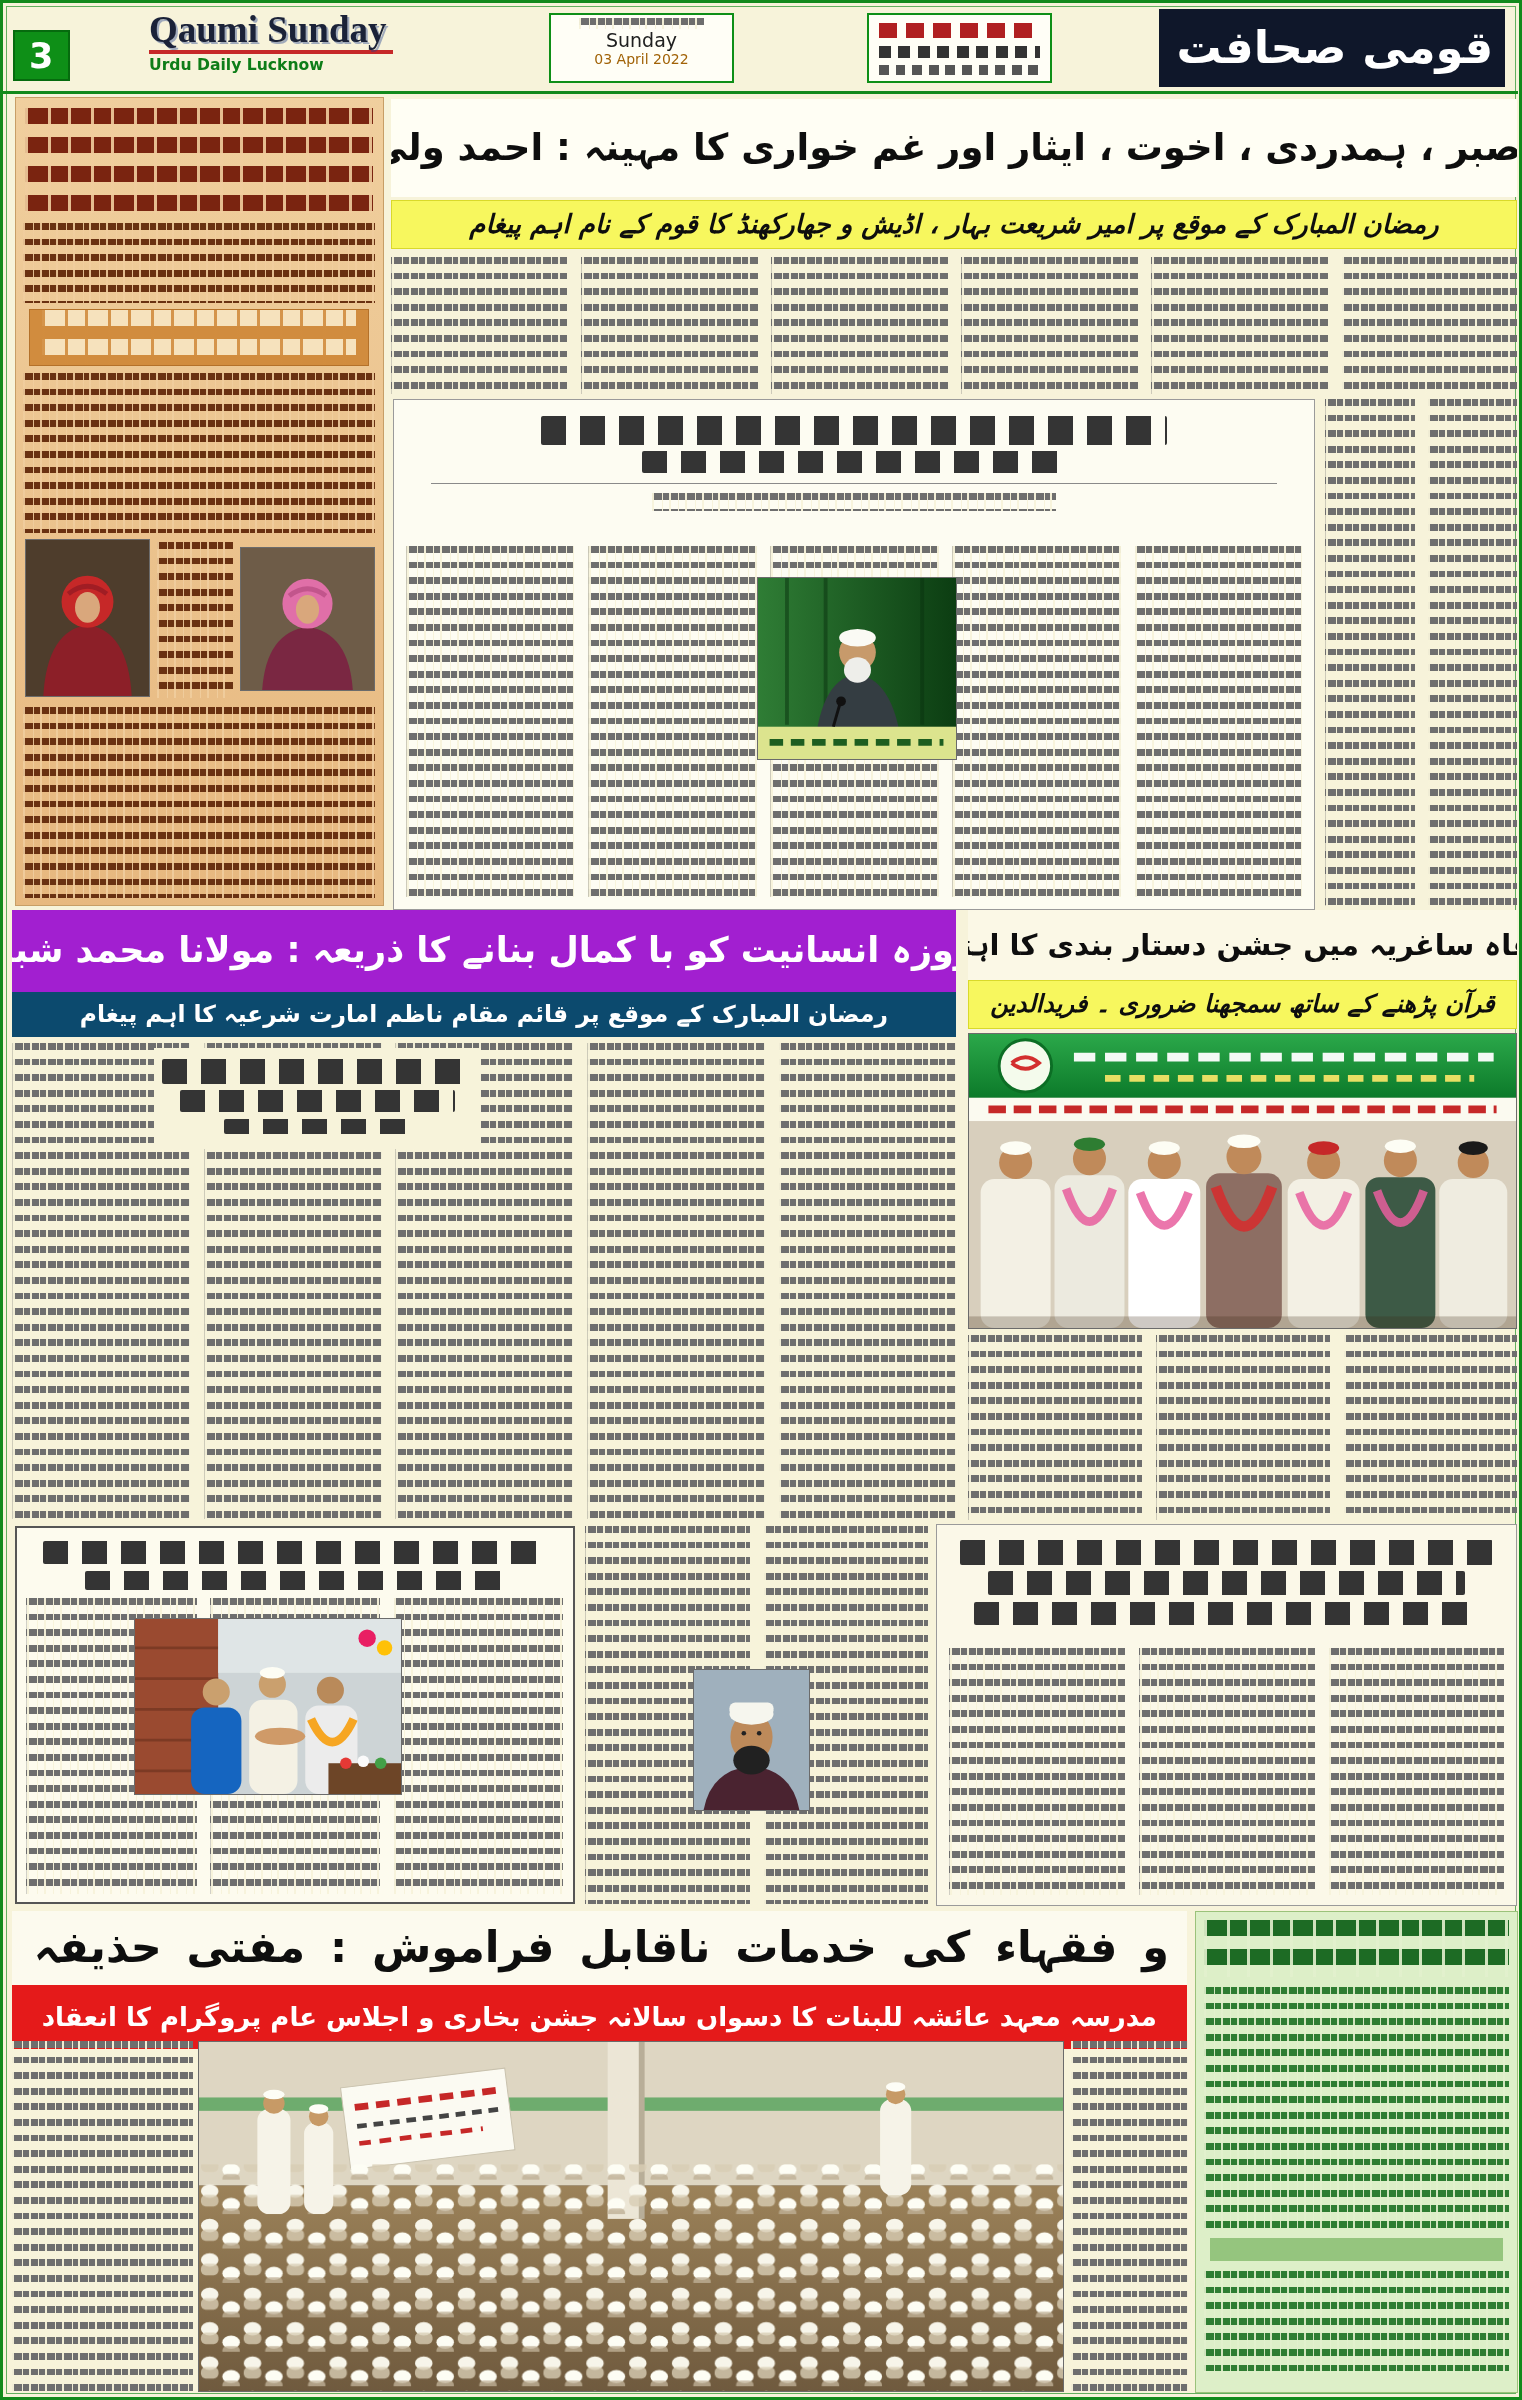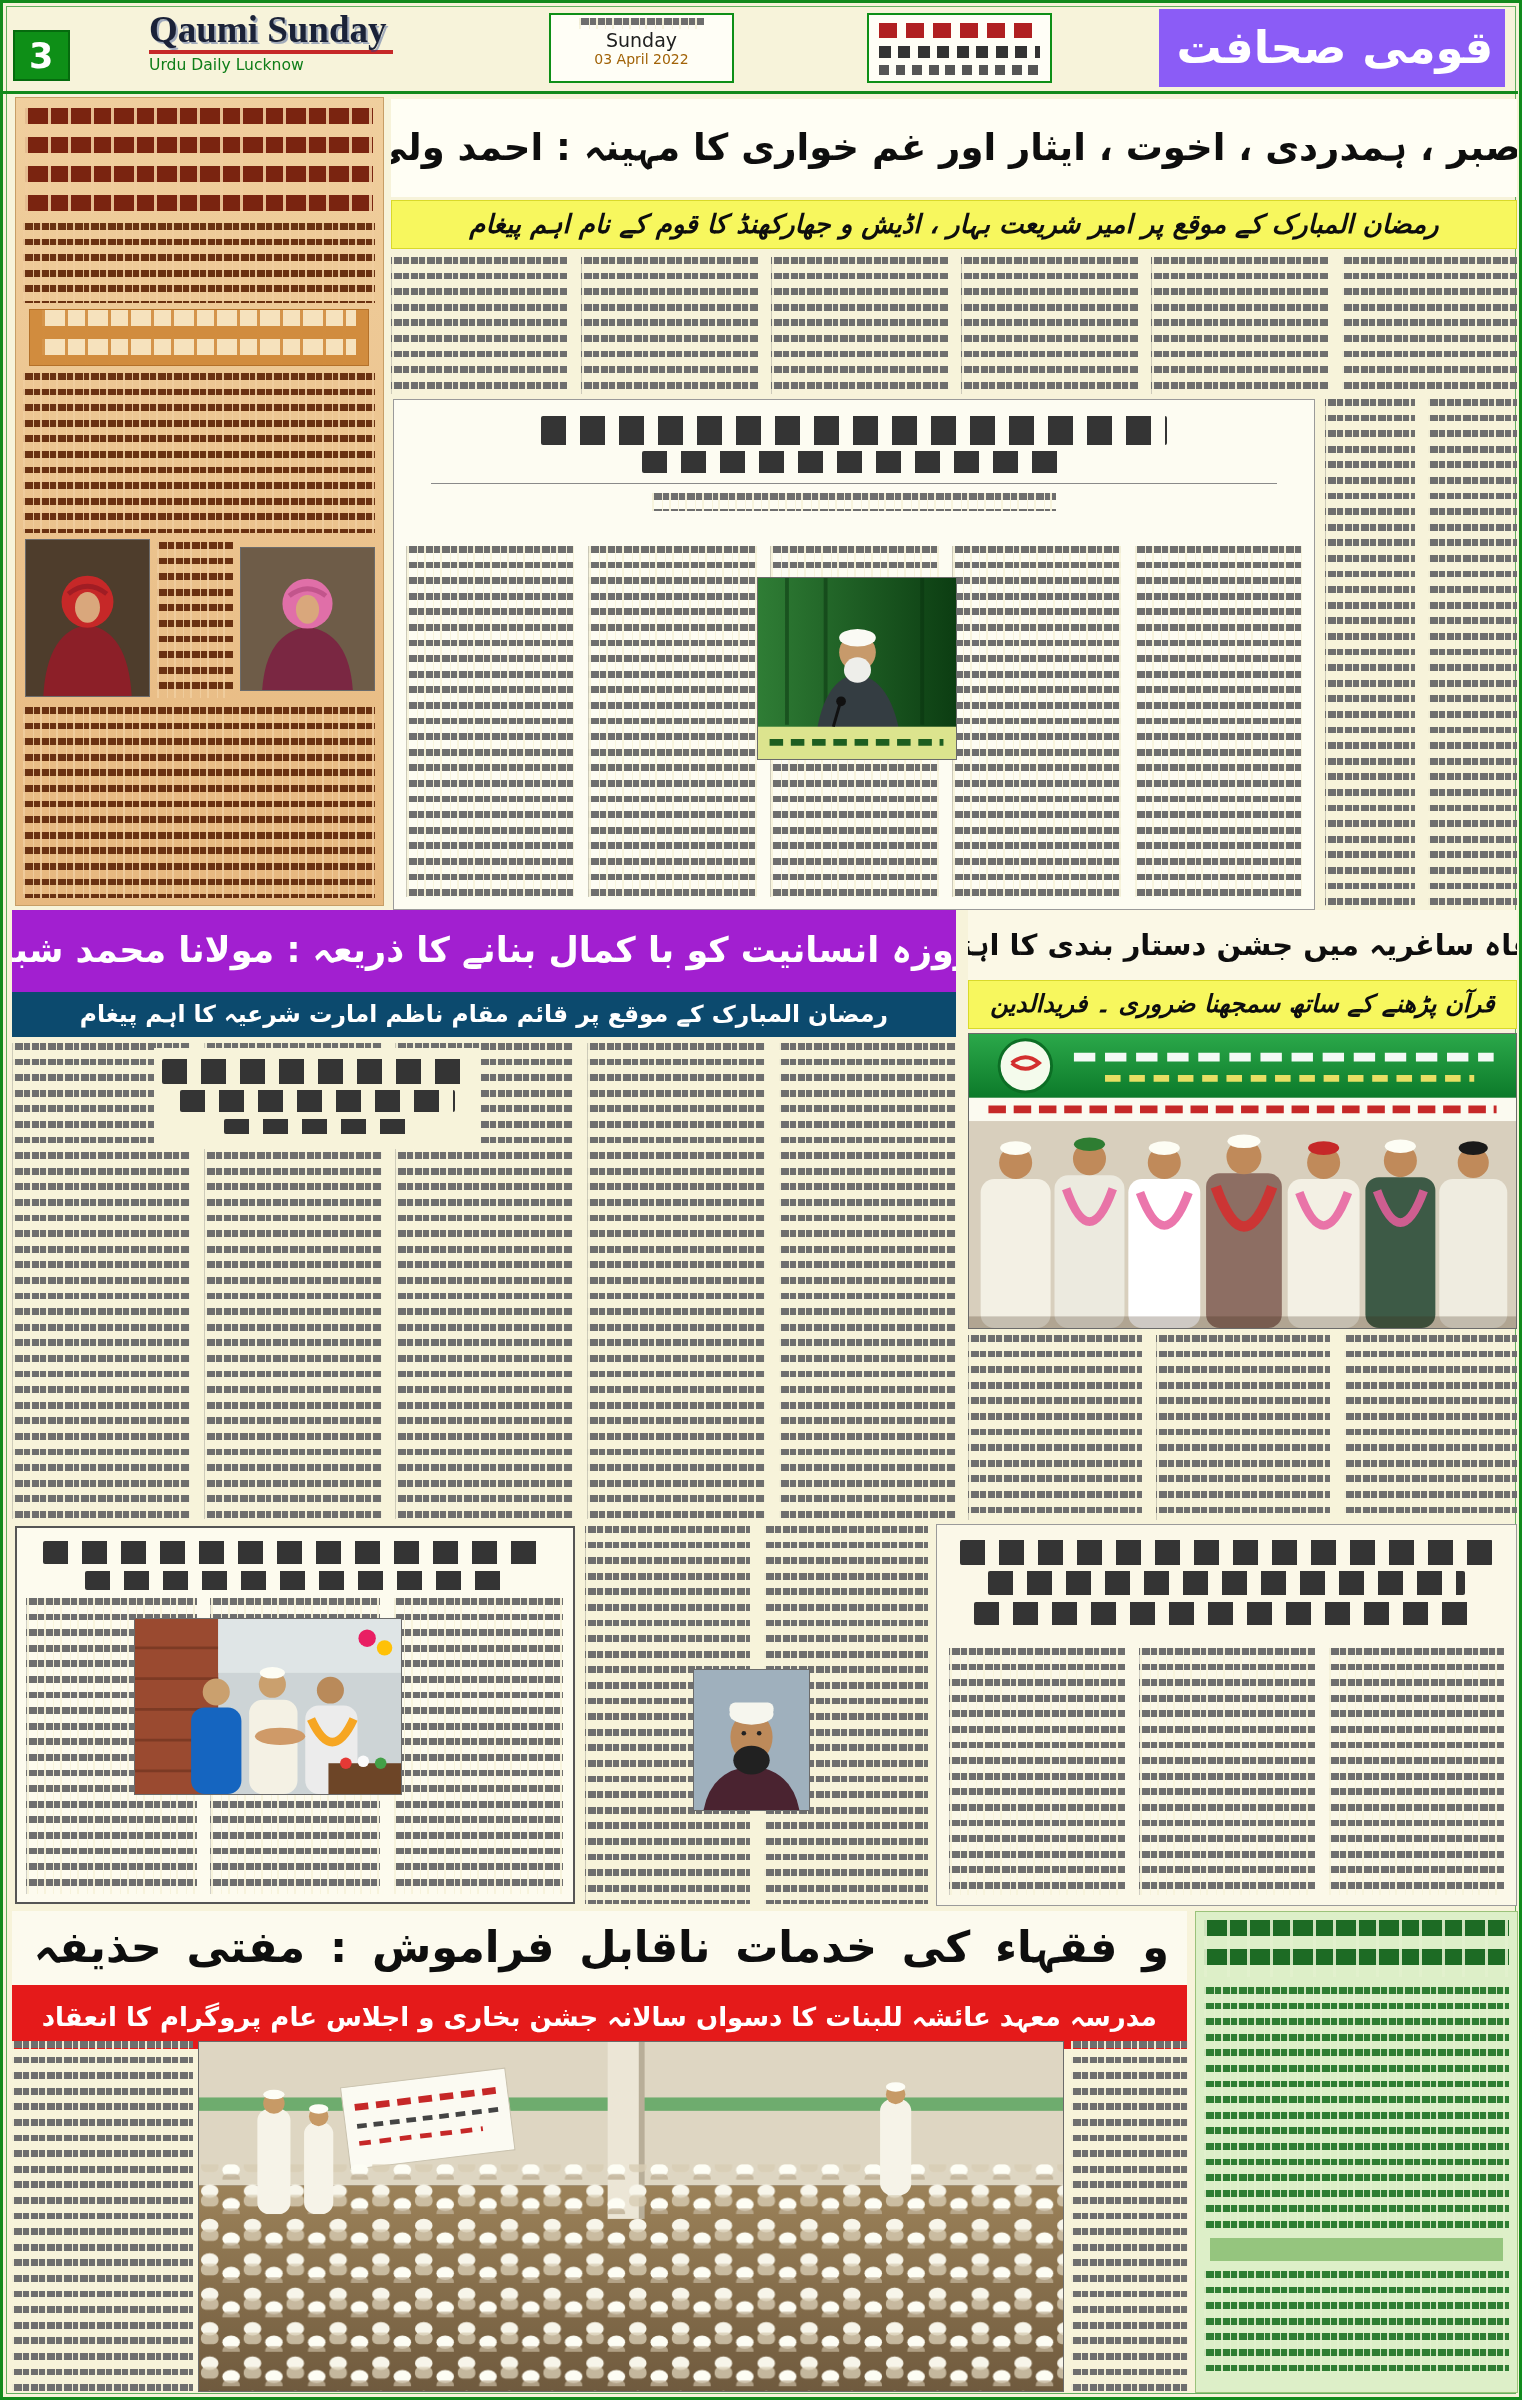--- a/index.html
+++ b/index.html
@@ -45,36 +45,36 @@
 <body>
 
 <div id="page">
   <div class="inner-frame"></div>
 
   <div class="abs" style="left:9.8px;top:27px;width:57px;height:51px;background:#0e8f17;border:2px solid #066b0e;color:#fff;font-weight:bold;font-size:35px;display:flex;align-items:center;justify-content:center;">3</div>
 
   <div class="abs" style="left:146px;top:7.8px;width:332px;height:74px;">
     <div style="font-family:'Liberation Serif',serif;font-weight:bold;font-size:37px;color:#1b2238;line-height:1;text-shadow:2px 2px 0 rgba(30,60,140,.4);filter:blur(0.4px);">Qaumi Sunday</div>
     <div style="height:3.9px;background:#c62828;width:244px;margin:2px 0;"></div>
-    <div style="font-size:15.6px;font-weight:normal;color:#0e7d18;filter:blur(0.3px);">Urdu Daily Lucknow</div>
+    <div style="font-size:15.6px;font-weight:bold;color:#0e7d18;filter:blur(0.3px);">Urdu Daily Lucknow</div>
   </div>
 
   <div class="abs" style="left:546px;top:9.8px;width:185px;height:70px;border:2px solid #0e8f17;background:#fffef6;text-align:center;padding:2.9px;">
     <div class="px" style="height:11.7px;margin:0 25px;"></div>
     <div style="font-size:19px;font-weight:normal;color:#202020;filter:blur(0.3px);">Sunday</div>
     <div style="font-size:14px;color:#a16207;filter:blur(0.5px);">03 April 2022</div>
   </div>
 
   <div class="abs" style="left:864px;top:9.8px;width:185px;height:70px;border:2px solid #0e8f17;background:#fffef6;padding:7.8px 9.8px;">
     <div style="height:15.6px;background:repeating-linear-gradient(90deg,#b02020 0 17.6px,transparent 17.6px 27px);filter:blur(0.5px);"></div>
     <div style="height:11.7px;margin-top:7.8px;background:repeating-linear-gradient(90deg,#333 0 11.7px,transparent 11.7px 19.5px);filter:blur(0.5px);"></div>
     <div style="height:9.8px;margin-top:7.8px;background:repeating-linear-gradient(90deg,#555 0 9.8px,transparent 9.8px 16.6px);filter:blur(0.5px);"></div>
   </div>
 
-  <div class="abs urdu" style="left:1156px;top:5.9px;width:346px;height:78px;background:#8b5cf6;color:#ffffff;font-size:45px;display:flex;align-items:center;justify-content:flex-end;padding:0 17.6px;">قومی صحافت</div>
+  <div class="abs urdu" style="left:1156px;top:5.9px;width:346px;height:78px;background:#0f172a;color:#ffffff;font-size:45px;display:flex;align-items:center;justify-content:flex-end;padding:0 17.6px;">قومی صحافت</div>
 
   <div class="abs" style="left:0;top:88px;width:1515px;height:2.9px;background:#128a1c;"></div>
 
   <div class="abs" style="left:11.7px;top:94px;width:369px;height:809px;background:linear-gradient(180deg,#f0cf9e,#e7b87f);border:1px solid #c79e66;">
     <div class="abs pxh pxh-brown" style="left:9.8px;top:9.8px;right:9.8px;height:105px;"></div>
     <div class="abs px px-brown" style="left:7.8px;top:125px;right:7.8px;height:80px;"></div>
     <div class="abs" style="left:13.7px;top:211px;right:13.7px;height:57px;background:#d18c3e;border:1px solid #b4712a;">
       <div class="pxh" style="--ink:#f6e2bd;--paper:rgba(209,140,62,.9);height:100%;margin:0 11.7px;"></div>
     </div>
     <div class="abs px px-brown" style="left:7.8px;top:275px;right:7.8px;height:160px;"></div>

